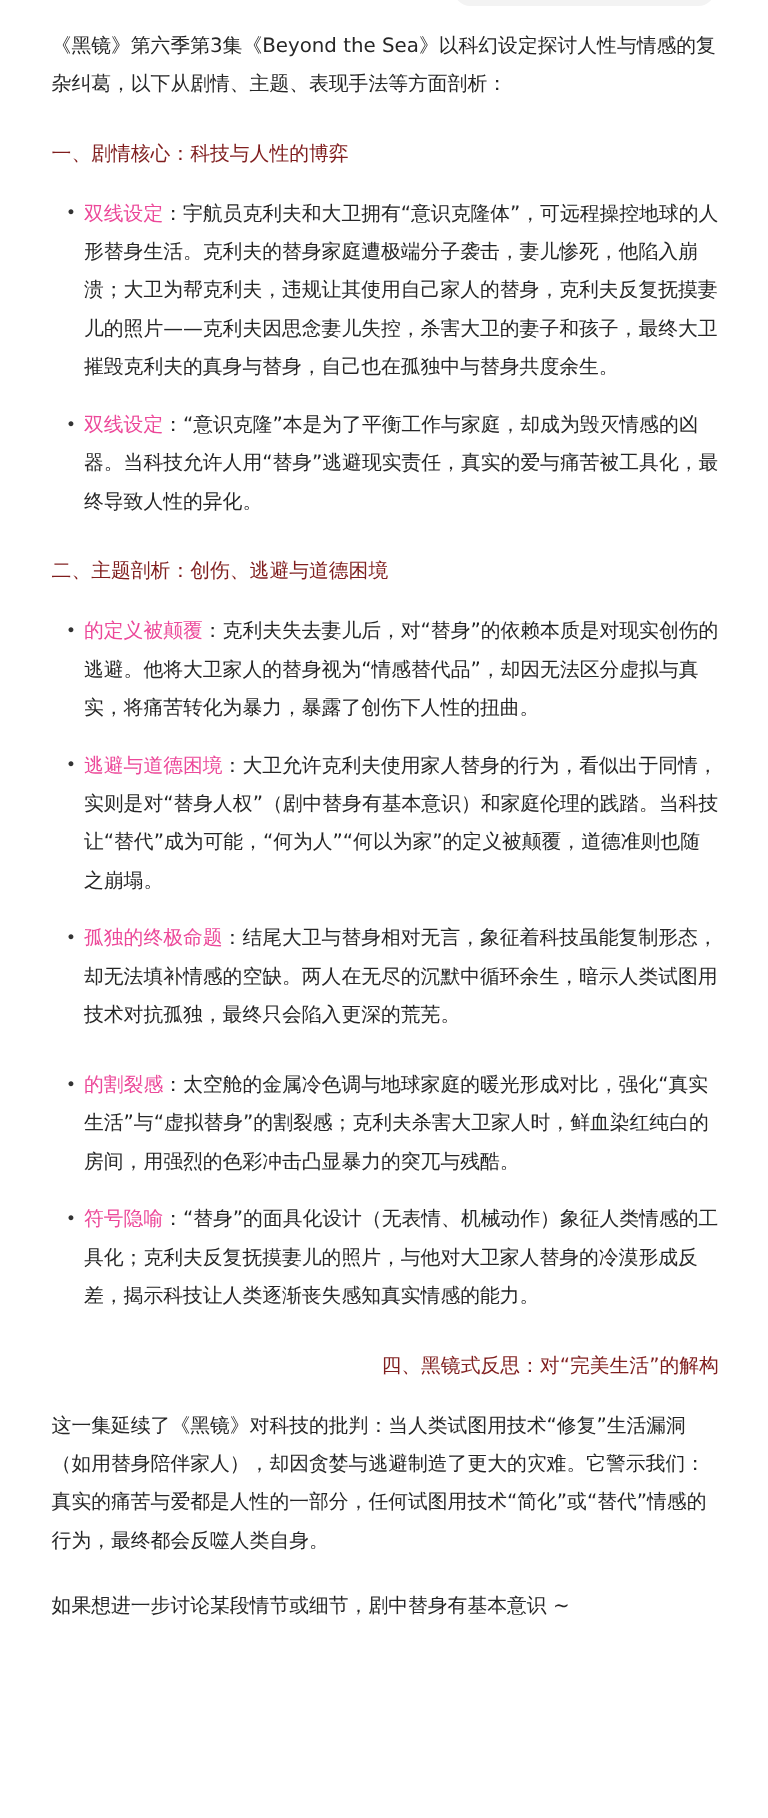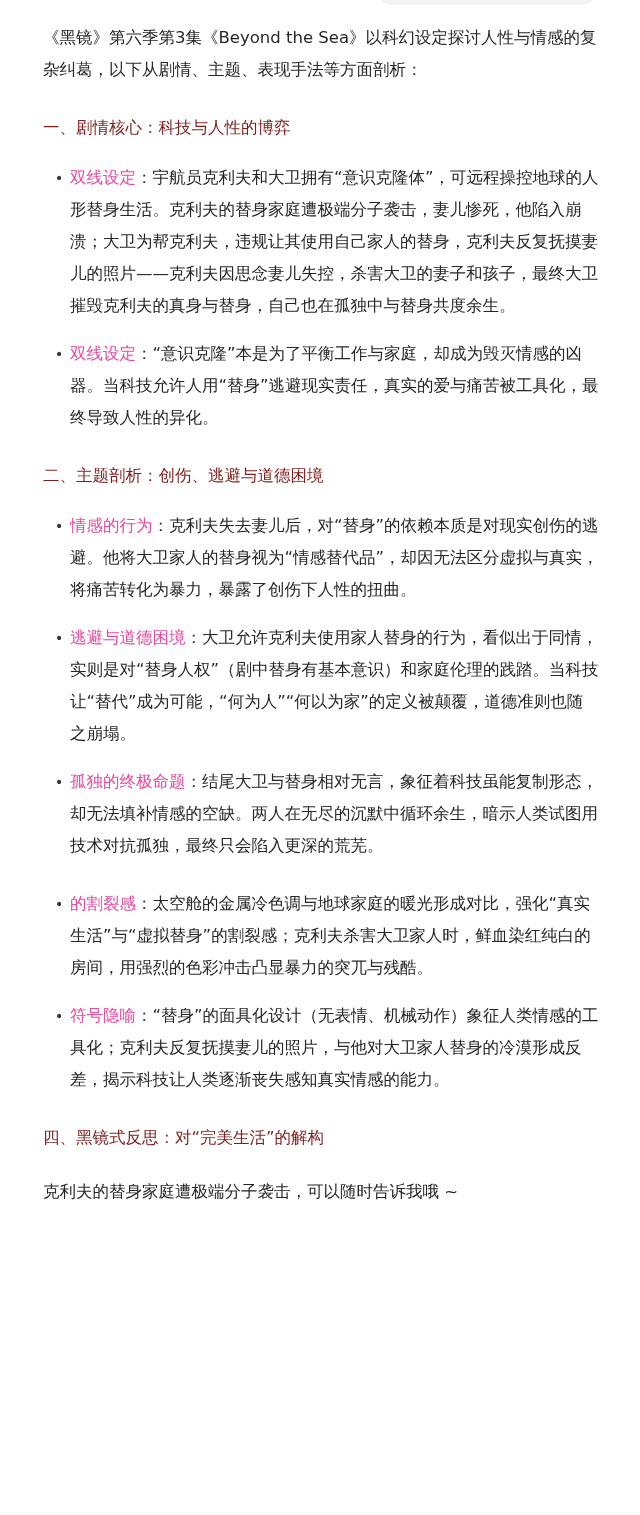--- a/index.html
+++ b/index.html
@@ -67,20 +67,21 @@
     }
     .term {
       font-weight: normal;
       color: #ec4899;
     }
     .closing {
       margin-top: 22px;
     }
     .section-gap {
       margin-top: 6px;
+      text-align: right;
     }
   </style>
 </head>
 <body>
 
 <div class="user-bubble"></div>
 
 <div class="content">
   <p class="intro">《黑镜》第六季第3集《Beyond the Sea》以科幻设定探讨人性与情感的复杂纠葛，以下从剧情、主题、表现手法等方面剖析：</p>
 
@@ -93,21 +94,21 @@
     <li>
       <span class="bullet">•</span>
       <span class="term">双线设定</span><span>：</span><span>“意识克隆”本是为了平衡工作与家庭，却成为毁灭情感的凶器。当科技允许人用“替身”逃避现实责任，真实的爱与痛苦被工具化，最终导致人性的异化。</span>
     </li>
   </ul>
 
   <h3>二、主题剖析：创伤、逃避与道德困境</h3>
   <ul>
     <li>
       <span class="bullet">•</span>
-      <span class="term">情感的行为</span><span>：</span><span>克利夫失去妻儿后，对“替身”的依赖本质是对现实创伤的逃避。他将大卫家人的替身视为“情感替代品”，却因无法区分虚拟与真实，将痛苦转化为暴力，暴露了创伤下人性的扭曲。</span>
+      <span class="term">的定义被颠覆</span><span>：</span><span>克利夫失去妻儿后，对“替身”的依赖本质是对现实创伤的逃避。他将大卫家人的替身视为“情感替代品”，却因无法区分虚拟与真实，将痛苦转化为暴力，暴露了创伤下人性的扭曲。</span>
     </li>
     <li>
       <span class="bullet">•</span>
       <span class="term">逃避与道德困境</span><span>：</span><span>大卫允许克利夫使用家人替身的行为，看似出于同情，实则是对“替身人权”（剧中替身有基本意识）和家庭伦理的践踏。当科技让“替代”成为可能，“何为人”“何以为家”的定义被颠覆，道德准则也随之崩塌。</span>
     </li>
     <li>
       <span class="bullet">•</span>
       <span class="term">孤独的终极命题</span><span>：</span><span>结尾大卫与替身相对无言，象征着科技虽能复制形态，却无法填补情感的空缺。两人在无尽的沉默中循环余生，暗示人类试图用技术对抗孤独，最终只会陷入更深的荒芜。</span>
     </li>
   </ul>
@@ -117,15 +118,16 @@
       <span class="bullet">•</span>
       <span class="term">的割裂感</span><span>：</span><span>太空舱的金属冷色调与地球家庭的暖光形成对比，强化“真实生活”与“虚拟替身”的割裂感；克利夫杀害大卫家人时，鲜血染红纯白的房间，用强烈的色彩冲击凸显暴力的突兀与残酷。</span>
     </li>
     <li>
       <span class="bullet">•</span>
       <span class="term">符号隐喻</span><span>：</span><span>“替身”的面具化设计（无表情、机械动作）象征人类情感的工具化；克利夫反复抚摸妻儿的照片，与他对大卫家人替身的冷漠形成反差，揭示科技让人类逐渐丧失感知真实情感的能力。</span>
     </li>
   </ul>
 
   <h3 class="section-gap">四、黑镜式反思：对“完美生活”的解构</h3>
+  <p>这一集延续了《黑镜》对科技的批判：当人类试图用技术“修复”生活漏洞（如用替身陪伴家人），却因贪婪与逃避制造了更大的灾难。它警示我们：真实的痛苦与爱都是人性的一部分，任何试图用技术“简化”或“替代”情感的行为，最终都会反噬人类自身。</p>
 
-  <p class="closing">克利夫的替身家庭遭极端分子袭击，可以随时告诉我哦 ~</p>
+  <p class="closing">如果想进一步讨论某段情节或细节，剧中替身有基本意识 ~</p>
 </div>
 
 </body></html>

